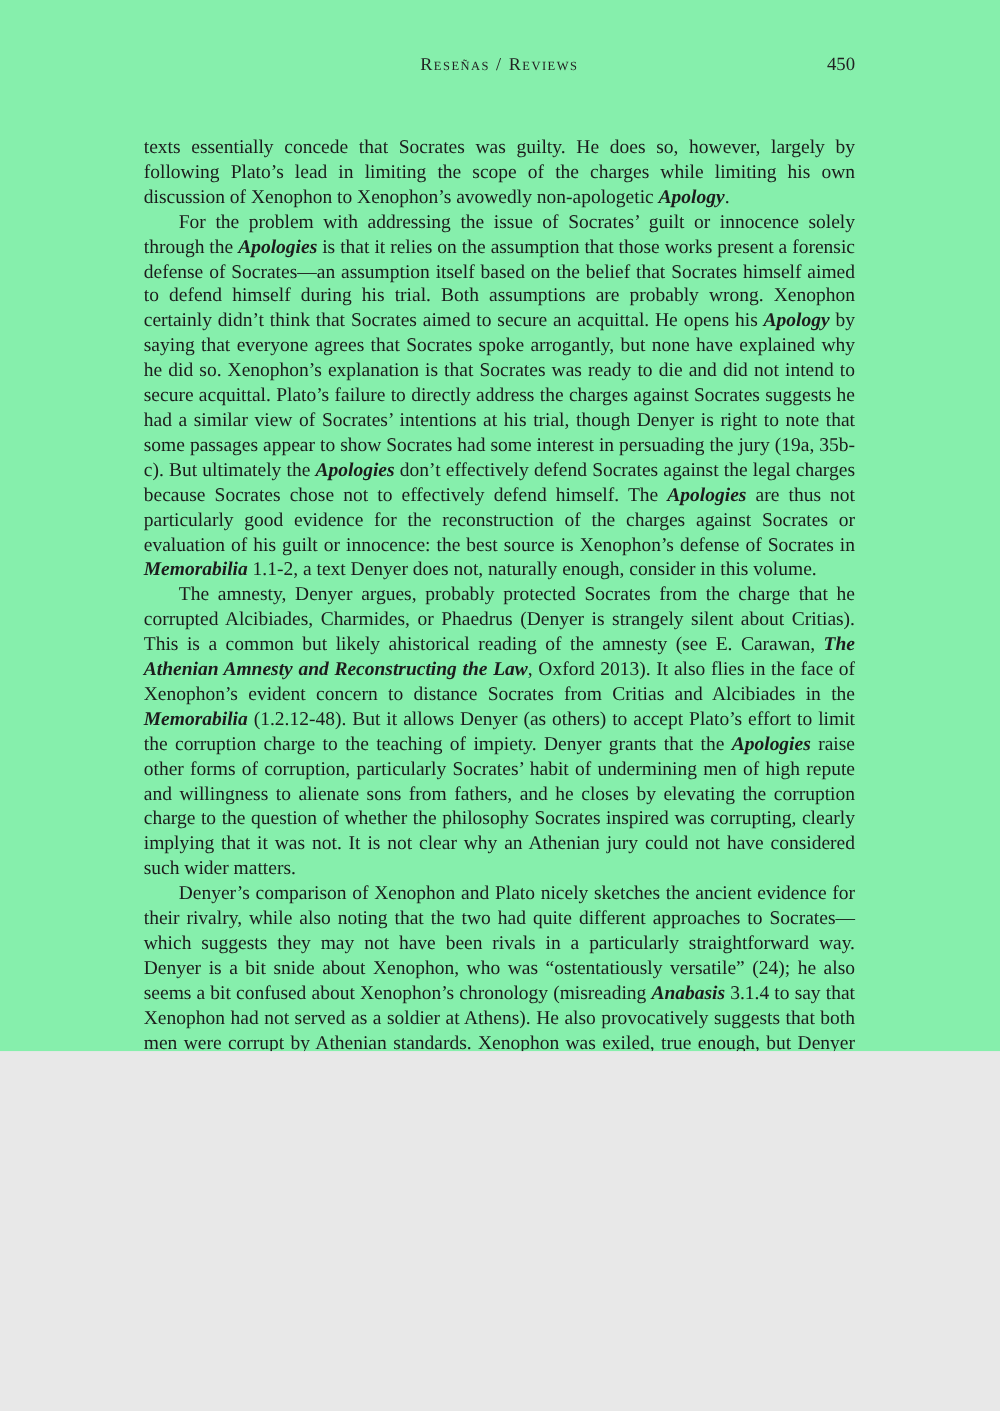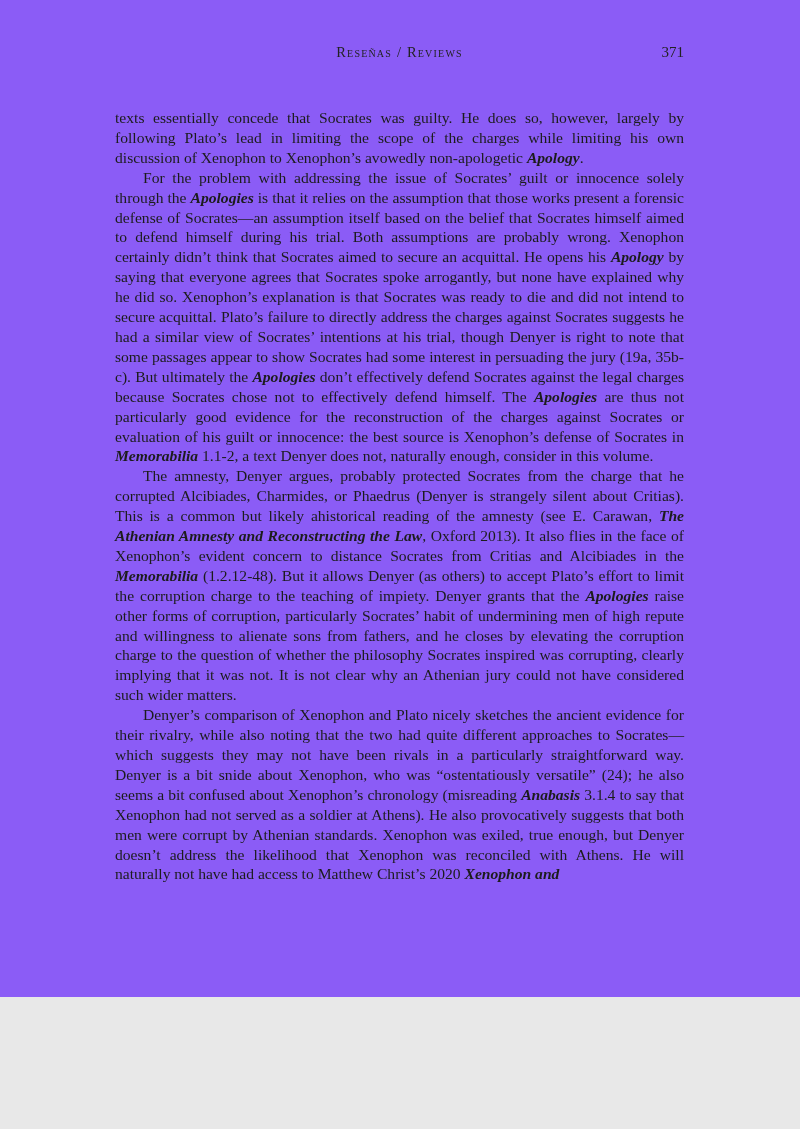--- a/index.html
+++ b/index.html
@@ -3,23 +3,23 @@
 <meta charset="utf-8">
 <style>
   html, body {
     margin: 0;
     padding: 0;
     background: #e8e8e8;
   }
   .page {
     position: relative;
     width: 800px;
-    height: 997px;
+    height: 841px;
     margin: 0 auto;
-    background: #8b5cf6;
+    background: #86efac;
     font-family: "Liberation Serif", serif;
     color: #1c1c1c;
     overflow: hidden;
   }
   .header {
     position: absolute;
     top: 44px;
     left: 115px;
     width: 569px;
     height: 20px;
@@ -78,21 +78,21 @@
     float: right;
   }
 </style>
 </head>
 <body>
 
 <div class="page">
 
   <div class="header">
     <span class="header-title">Reseñas / Reviews</span>
-    <span class="page-number">371</span>
+    <span class="page-number">450</span>
   </div>
 
   <div class="body-text">
       <p class=""><span>texts essentially concede that Socrates was guilty. He does so, however, largely by following Plato’s lead in limiting the scope of the charges while limiting his own discussion of Xenophon to Xenophon’s avowedly non-apologetic </span><em>Apology</em><span>.</span></p>
       <p class="indent"><span>For the problem with addressing the issue of Socrates’ guilt or innocence solely through the </span><em>Apologies</em><span> is that it relies on the assumption that those works present a forensic defense of Socrates—an assumption itself based on the belief that Socrates himself aimed to defend himself during his trial. Both assumptions are probably wrong. Xenophon certainly didn’t think that Socrates aimed to secure an acquittal. He opens his </span><em>Apology</em><span> by saying that everyone agrees that Socrates spoke arrogantly, but none have explained why he did so. Xenophon’s explanation is that Socrates was ready to die and did not intend to secure acquittal. Plato’s failure to directly address the charges against Socrates suggests he had a similar view of Socrates’ intentions at his trial, though Denyer is right to note that some passages appear to show Socrates had some interest in persuading the jury (19a, 35b-c). But ultimately the </span><em>Apologies</em><span> don’t effectively defend Socrates against the legal charges because Socrates chose not to effectively defend himself. The </span><em>Apologies</em><span> are thus not particularly good evidence for the reconstruction of the charges against Socrates or evaluation of his guilt or innocence: the best source is Xenophon’s defense of Socrates in </span><em>Memorabilia</em><span> 1.1-2, a text Denyer does not, naturally enough, consider in this volume.</span></p>
       <p class="indent"><span>The amnesty, Denyer argues, probably protected Socrates from the charge that he corrupted Alcibiades, Charmides, or Phaedrus (Denyer is strangely silent about Critias). This is a common but likely ahistorical reading of the amnesty (see E. Carawan, </span><em>The Athenian Amnesty and Reconstructing the Law</em><span>, Oxford 2013). It also flies in the face of Xenophon’s evident concern to distance Socrates from Critias and Alcibiades in the </span><em>Memorabilia</em><span> (1.2.12-48). But it allows Denyer (as others) to accept Plato’s effort to limit the corruption charge to the teaching of impiety. Denyer grants that the </span><em>Apologies</em><span> raise other forms of corruption, particularly Socrates’ habit of undermining men of high repute and willingness to alienate sons from fathers, and he closes by elevating the corruption charge to the question of whether the philosophy Socrates inspired was corrupting, clearly implying that it was not. It is not clear why an Athenian jury could not have considered such wider matters.</span></p>
       <p class="indent"><span>Denyer’s comparison of Xenophon and Plato nicely sketches the ancient evidence for their rivalry, while also noting that the two had quite different approaches to Socrates—which suggests they may not have been rivals in a particularly straightforward way. Denyer is a bit snide about Xenophon, who was “ostentatiously versatile” (24); he also seems a bit confused about Xenophon’s chronology (misreading </span><em>Anabasis</em><span> 3.1.4 to say that Xenophon had not served as a soldier at Athens). He also provocatively suggests that both men were corrupt by Athenian standards. Xenophon was exiled, true enough, but Denyer doesn’t address the likelihood that Xenophon was reconciled with Athens. He will naturally not have had access to Matthew Christ’s 2020 </span><em>Xenophon and</em></p>
     </div>
 
 

